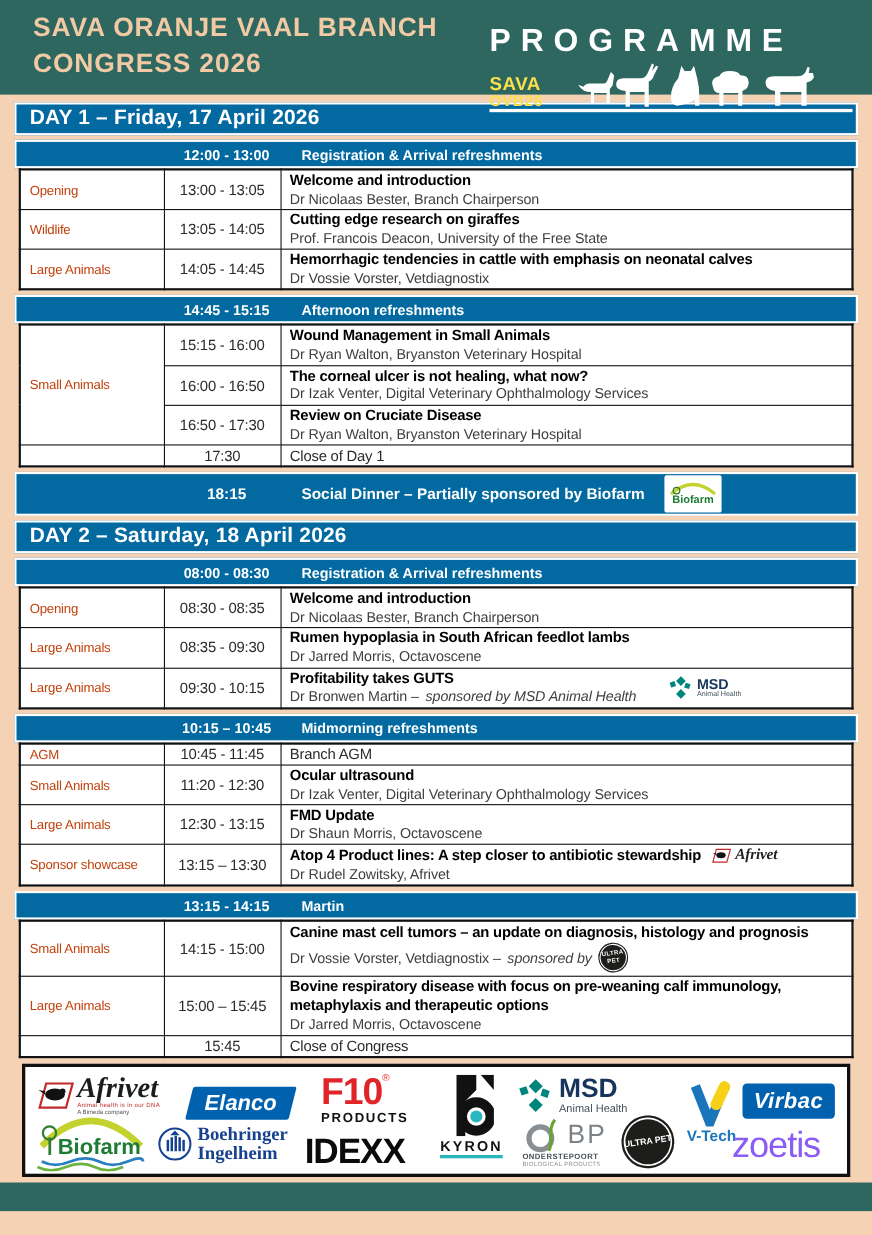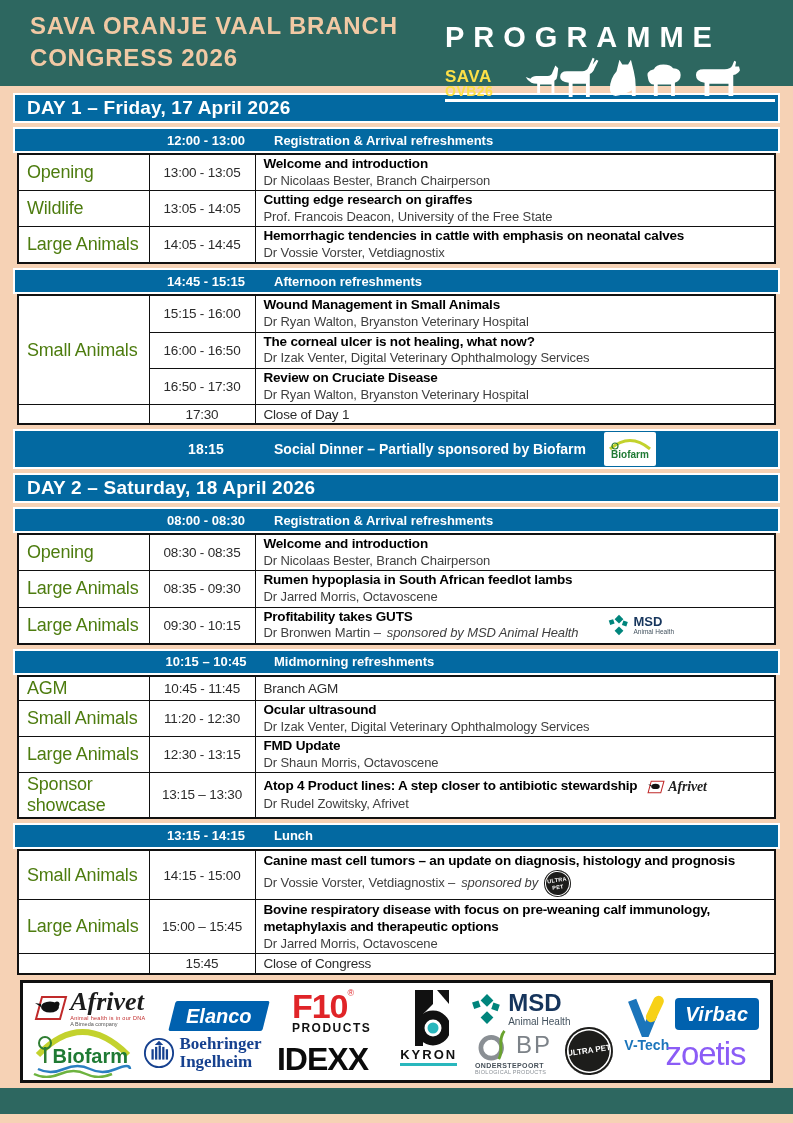--- a/index.html
+++ b/index.html
@@ -48,21 +48,21 @@
   .biofarm-mini svg{width:46px;height:12px;display:block;}
   .biofarm-mini-text{color:#1f7a34;font-size:10px;font-weight:bold;}
   
   table.sched{
     width:calc(100% - 8px);margin:0 4px;border-collapse:collapse;
     border:2px solid #111;background:#fff;table-layout:fixed;
   }
   table.sched td{border:1px solid #111;padding:1px 8px;vertical-align:middle;}
   col.c-cat{width:131px;}
   col.c-time{width:106px;}
-  td.cat{font-size:18px;color:#4d7c0f;letter-spacing:-.2px;}
+  td.cat{font-size:12px;color:#c2410c;letter-spacing:-.2px;}
   td.time{font-size:13.5px;color:#2b2b2b;text-align:center;letter-spacing:-.2px;}
   td.desc{position:relative;}
   .t{font-size:13.5px;font-weight:bold;color:#000;letter-spacing:-.2px;line-height:1.25;}
   .s{font-size:13px;color:#3f3f3f;letter-spacing:-.1px;line-height:1.25;display:flex;align-items:center;gap:6px;flex-wrap:wrap;}
   .s em{font-style:italic;}
   .plain{font-size:13.5px;color:#2b2b2b;letter-spacing:-.2px;}
   tr.two{height:35px;}
   tr.tall{height:50px;}
   tr.taller{height:54px;}
   tr.close-row{height:20px;}
@@ -387,21 +387,21 @@
           </div>
           <div class="s">Dr Rudel Zowitsky, Afrivet</div>
         </td>
       </tr>
     </tbody>
   </table>
 
   <div class="bar break-bar">
     <div></div>
     <div class="bar-time">13:15 - 14:15</div>
-    <div class="bar-label">Lunch</div>
+    <div class="bar-label">Martin</div>
   </div>
 
   <table class="sched">
     <colgroup>
         <col class="c-cat">
         <col class="c-time">
         <col class="c-desc">
       </colgroup>
     <tbody>
       <tr class="tall">

